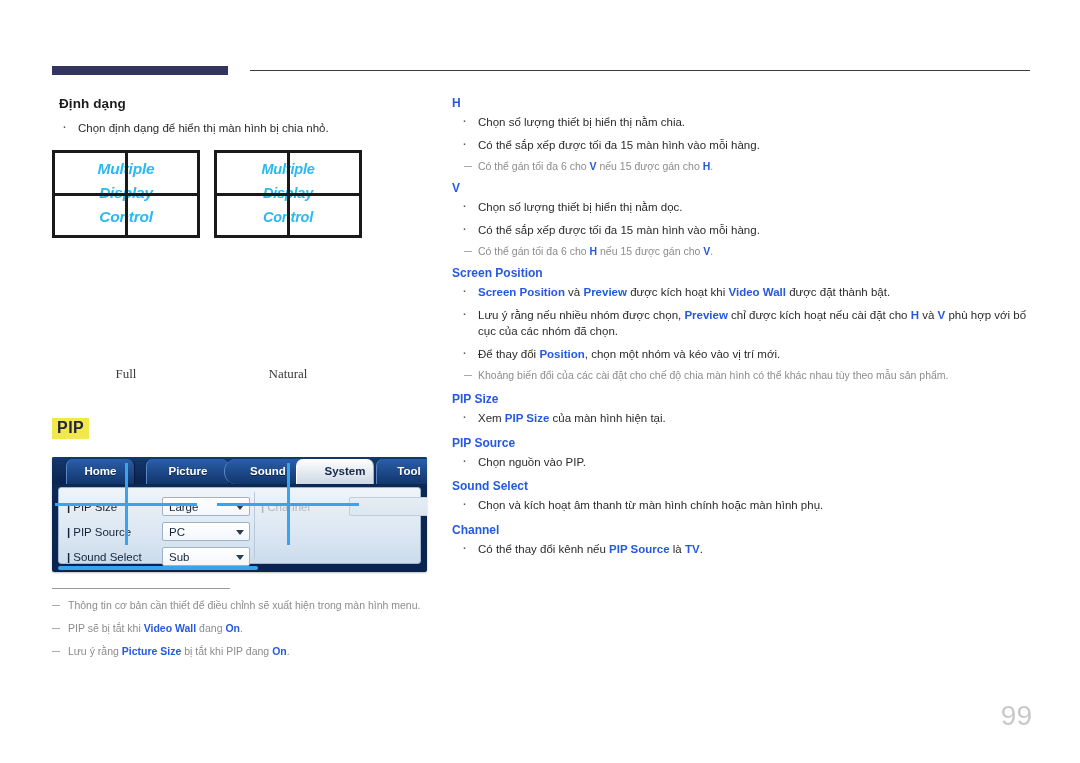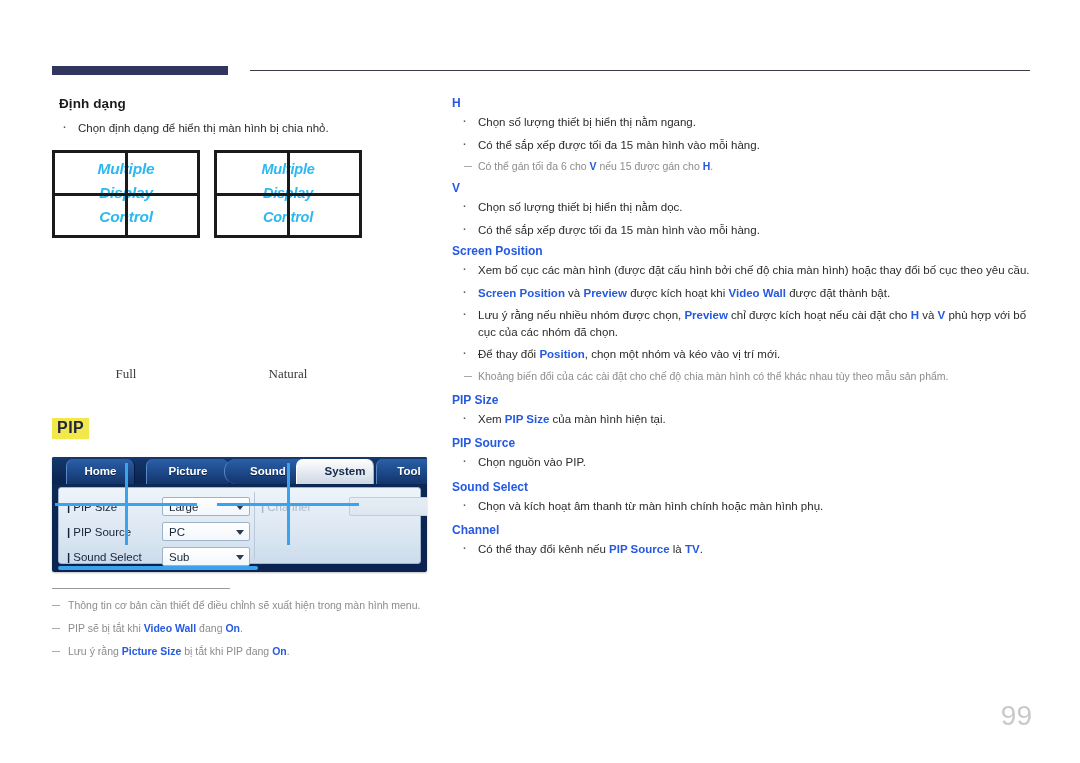--- a/index.html
+++ b/index.html
@@ -419,36 +419,38 @@
   </div>
   <div class="fnote">
     Lưu ý rằng <b class="bl">Picture Size</b> bị tắt khi PIP đang <b class="bl">On</b>.
   </div>
 </div>
 
 <div class="col-right">
 
   <div class="blue-head">H</div>
   <ul class="bul">
-    <li>Chọn số lượng thiết bị hiển thị nằm ngang.</li>
+    <li>Chọn số lượng thiết bị hiển thị nằm chia.</li>
     <li>Có thể sắp xếp được tối đa 15 màn hình vào mỗi hàng.</li>
   </ul>
   <div class="note">
     Có thể gán tối đa 6 cho <b class="bl">V</b> nếu 15 được gán cho <b class="bl">H</b>.
   </div>
 
   <div class="blue-head">V</div>
   <ul class="bul">
     <li>Chọn số lượng thiết bị hiển thị nằm dọc.</li>
     <li>Có thể sắp xếp được tối đa 15 màn hình vào mỗi hàng.</li>
   </ul>
+  <div class="note">
+    Có thể gán tối đa 6 cho <b class="bl">H</b> nếu 15 được gán cho <b class="bl">V</b>.
+  </div>
 
   <div class="blue-head">Screen Position</div>
   <ul class="bul">
-    <li>Xem bố cục các màn hình (được đặt cấu hình bởi chế độ chia màn hình) hoặc thay đổi bố cục theo yêu cầu.</li>
     <li>
       <b class="bl">Screen Position</b> và
       <b class="bl">Preview</b> được kích hoạt khi
       <b class="bl">Video Wall</b> được đặt thành bật.
     </li>
     <li>
       Lưu ý rằng nếu nhiều nhóm được chọn, <b class="bl">Preview</b>
       chỉ được kích hoạt nếu cài đặt cho <b class="bl">H</b> và
       <b class="bl">V</b> phù hợp với bố cục của các nhóm đã chọn.
     </li>

